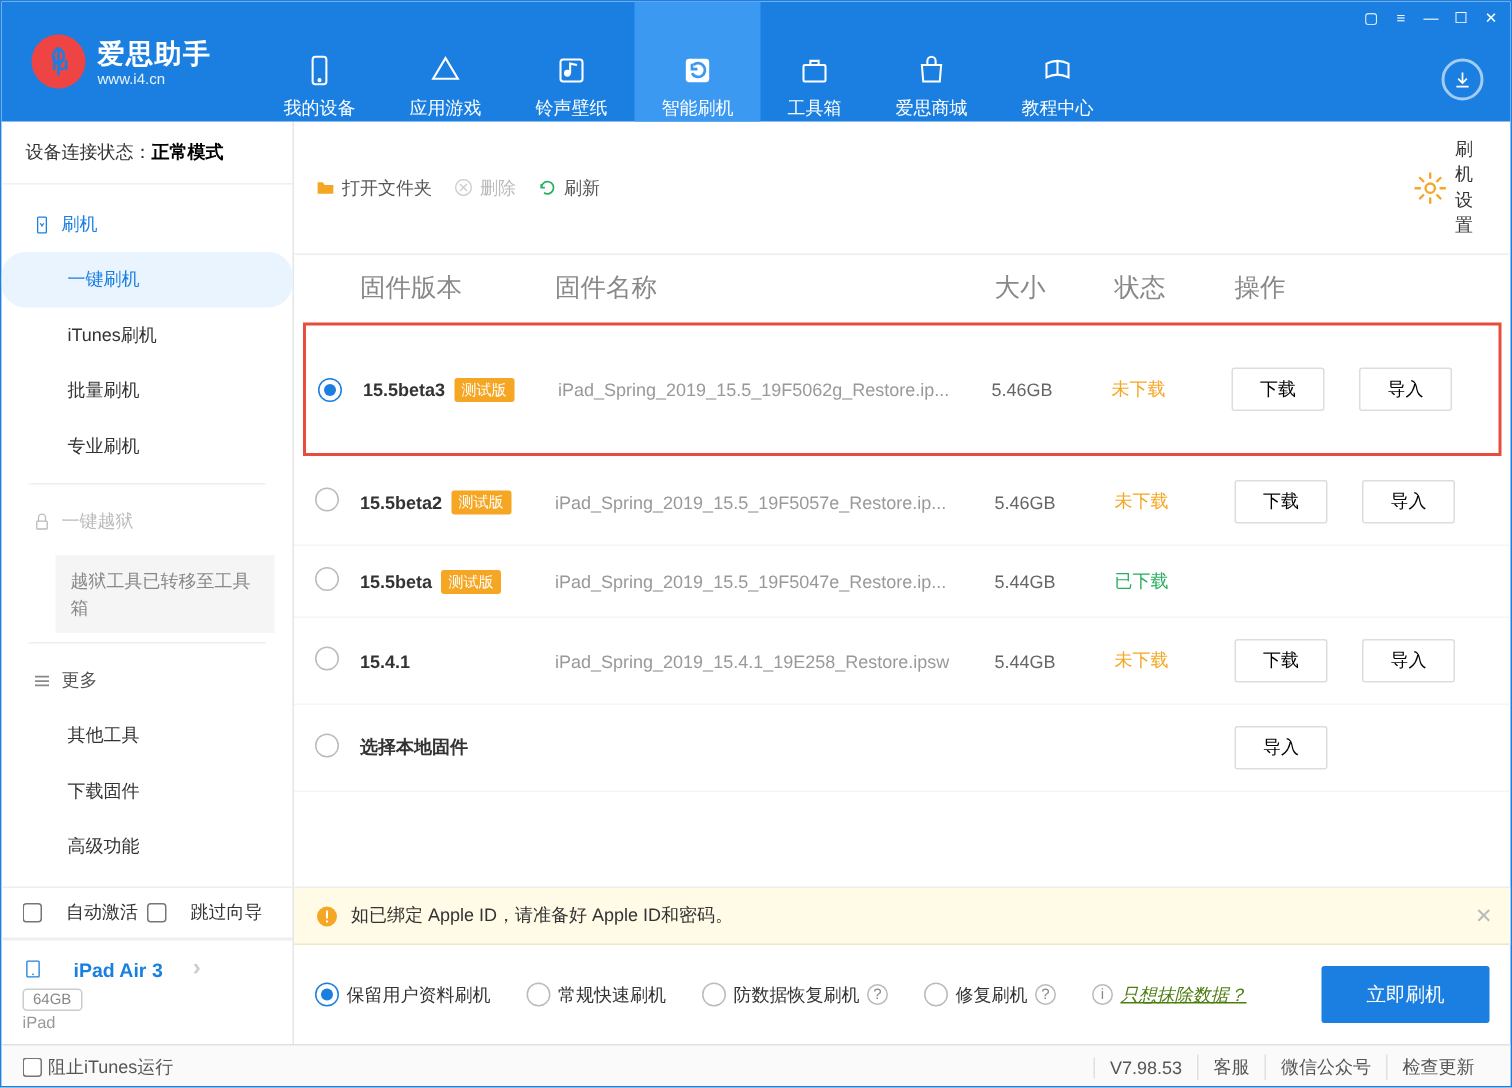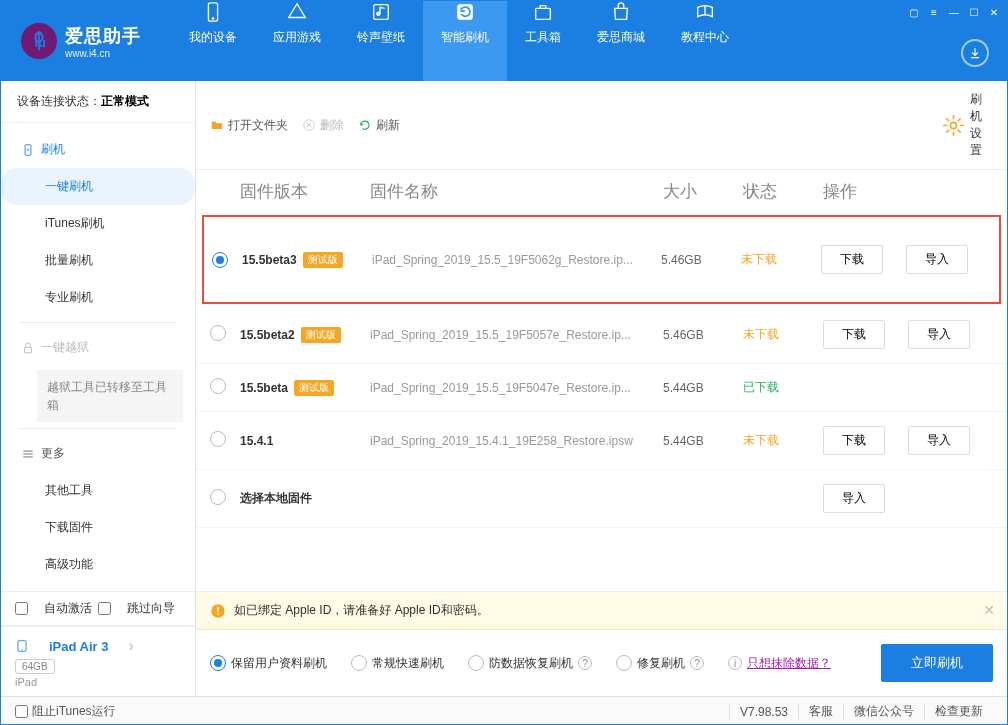--- a/index.html
+++ b/index.html
@@ -1,25 +1,25 @@
 <!DOCTYPE html>
 <html><head>
 <meta charset="utf-8">
 <style>
 * { box-sizing: border-box; margin: 0; padding: 0; }
 body { font-family: "Microsoft YaHei", Arial, sans-serif; font-size: 12px; color: #333; background: #fff; width: 1008px; height: 725px; overflow: hidden; border: 1px solid #1a7fe0; }
 .header { background: #1a7fe0; color: #fff; height: 80px; display: flex; align-items: center; padding: 0 20px; position: relative; }
 .logo-area { display: flex; align-items: center; gap: 8px; margin-right: 30px; }
-.logo-circle { width: 36px; height: 36px; border-radius: 50%; background: #701a75; display: flex; align-items: center; justify-content: center; }
+.logo-circle { width: 36px; height: 36px; border-radius: 50%; background: #ef4444; display: flex; align-items: center; justify-content: center; }
 .logo-circle svg { width: 22px; height: 22px; }
 .logo-text { display: flex; flex-direction: column; }
 .logo-title { font-size: 18px; font-weight: bold; letter-spacing: 1px; }
 .logo-sub { font-size: 10px; opacity: 0.9; }
 .nav { display: flex; height: 80px; }
-.nav-item { display: flex; flex-direction: column; align-items: center; justify-content: flex-start; padding: 0 18px; cursor: pointer; height: 100%; gap: 6px; }
+.nav-item { display: flex; flex-direction: column; align-items: center; justify-content: flex-end; padding: 0 18px; cursor: pointer; height: 100%; gap: 6px; }
 .nav-item.active { background: #3b99f2; }
 .nav-item svg { width: 22px; height: 22px; fill: #fff; stroke: #fff; }
 .nav-item span { font-size: 12px; }
 .window-controls { position: absolute; top: 4px; right: 6px; display: flex; gap: 6px; }
 .window-controls span { width: 14px; height: 14px; display: flex; align-items: center; justify-content: center; cursor: pointer; font-size: 10px; }
 .download-circle { position: absolute; bottom: 14px; right: 18px; width: 28px; height: 28px; border: 2px solid rgba(255,255,255,0.6); border-radius: 50%; display: flex; align-items: center; justify-content: center; cursor: pointer; }
 .download-circle svg { width: 14px; height: 14px; fill: #fff; }
 .content { display: flex; height: calc(725px - 80px - 30px); }
 .sidebar { width: 195px; border-right: 1px solid #e5e5e5; background: #fff; display: flex; flex-direction: column; }
 .conn-status { padding: 12px 16px; border-bottom: 1px solid #f0f0f0; font-size: 12px; }
@@ -71,21 +71,21 @@
 .status-green { color: #27ae60; }
 .fw-actions { width: 170px; display: flex; gap: 23px; }
 .btn { border: 1px solid #ddd; background: #fff; padding: 5px 18px; font-size: 12px; cursor: pointer; border-radius: 2px; }
 .bottom-panel { border-top: 1px solid #eee; }
 .warning-bar { background: #fffbe6; padding: 10px 14px; display: flex; align-items: center; gap: 8px; position: relative; border-bottom: 1px solid #f0e8c0; }
 .warning-bar svg { width: 16px; height: 16px; }
 .warning-close { position: absolute; right: 12px; top: 10px; color: #bbb; cursor: pointer; font-size: 14px; }
 .mode-bar { padding: 14px; display: flex; align-items: center; gap: 24px; }
 .mode-opt { display: flex; align-items: center; gap: 5px; cursor: pointer; }
 .help-icon { width: 14px; height: 14px; border: 1px solid #bbb; border-radius: 50%; display: inline-flex; align-items: center; justify-content: center; font-size: 10px; color: #888; }
-.erase-opt { color: #a21caf; text-decoration: underline; }
+.erase-opt { color: #4d7c0f; text-decoration: underline; font-style: italic; }
 .flash-btn { background: #1a7fe0; color: #fff; border: none; padding: 10px 30px; font-size: 13px; cursor: pointer; border-radius: 2px; margin-left: auto; }
 .statusbar { height: 30px; border-top: 1px solid #e0e0e0; display: flex; align-items: center; padding: 0 14px; font-size: 12px; color: #555; background: #fafafa; }
 .statusbar label { display: flex; align-items: center; gap: 4px; cursor: pointer; }
 .sb-spacer { flex: 1; }
 .sb-item { padding: 0 10px; border-left: 1px solid #e0e0e0; cursor: pointer; }
 </style>
 </head>
 <body>
 
 <div class="header">

